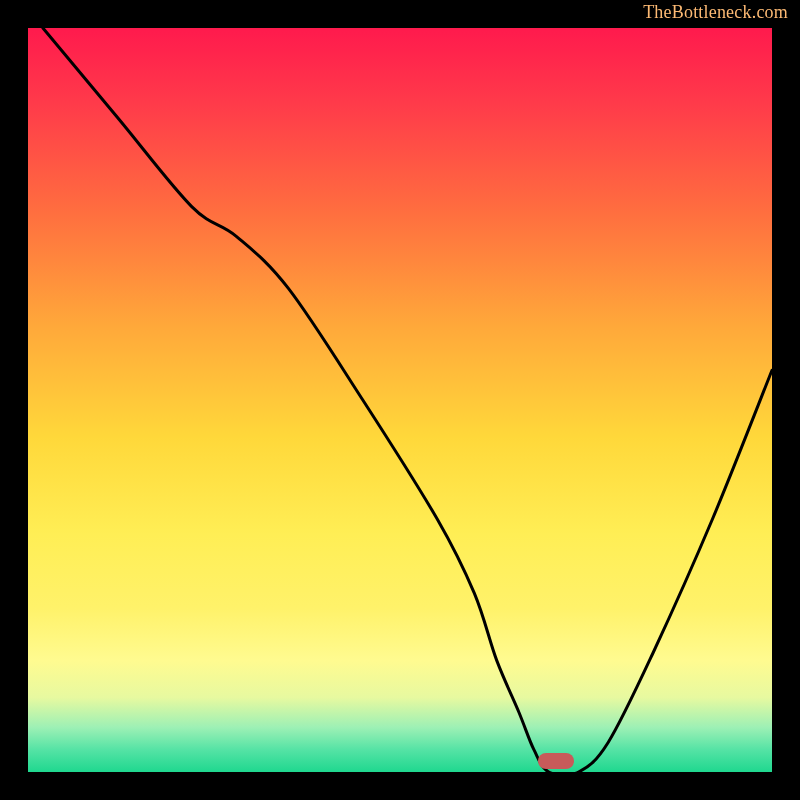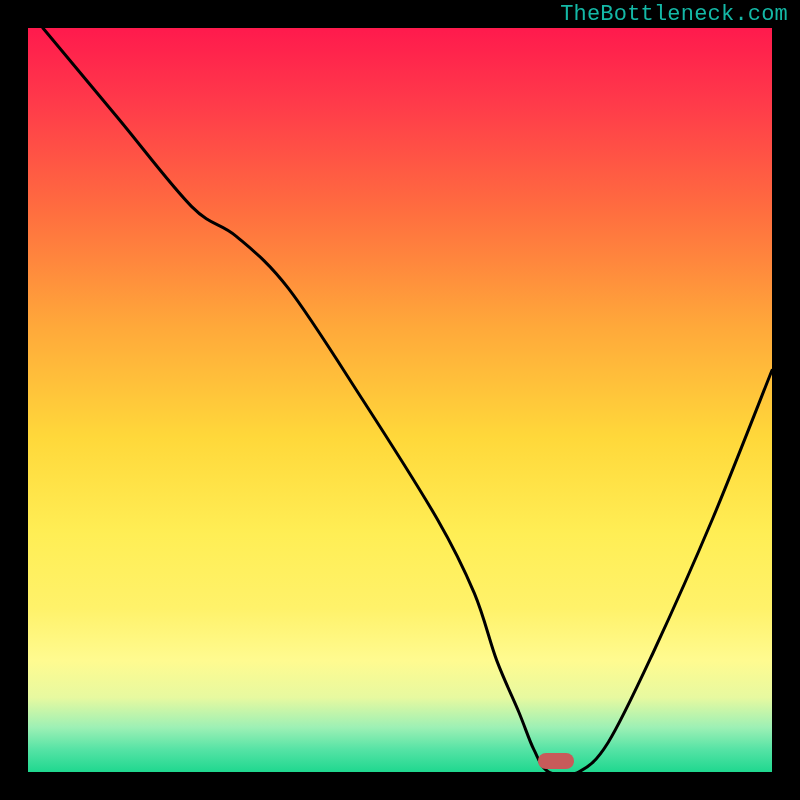--- a/index.html
+++ b/index.html
@@ -45,23 +45,23 @@
     left: 0;
     top: 0;
     width: 744px;
     height: 744px;
     pointer-events: none;
   }
   .watermark {
     position: absolute;
     top: 2px;
     right: 12px;
-    font-family: Liberation Mono, monospace;
-    font-size: 22px;
-    color: #14b8a6;
+    font-family: Liberation Serif, serif;
+    font-size: 18px;
+    color: #fdba74;
     letter-spacing: 0.2px;
   }
   .marker {
     position: absolute;
     width: 36px;
     height: 16px;
     border-radius: 8px;
     background: #c85a5a;
     transform: translate(-50%, -50%);
   }

